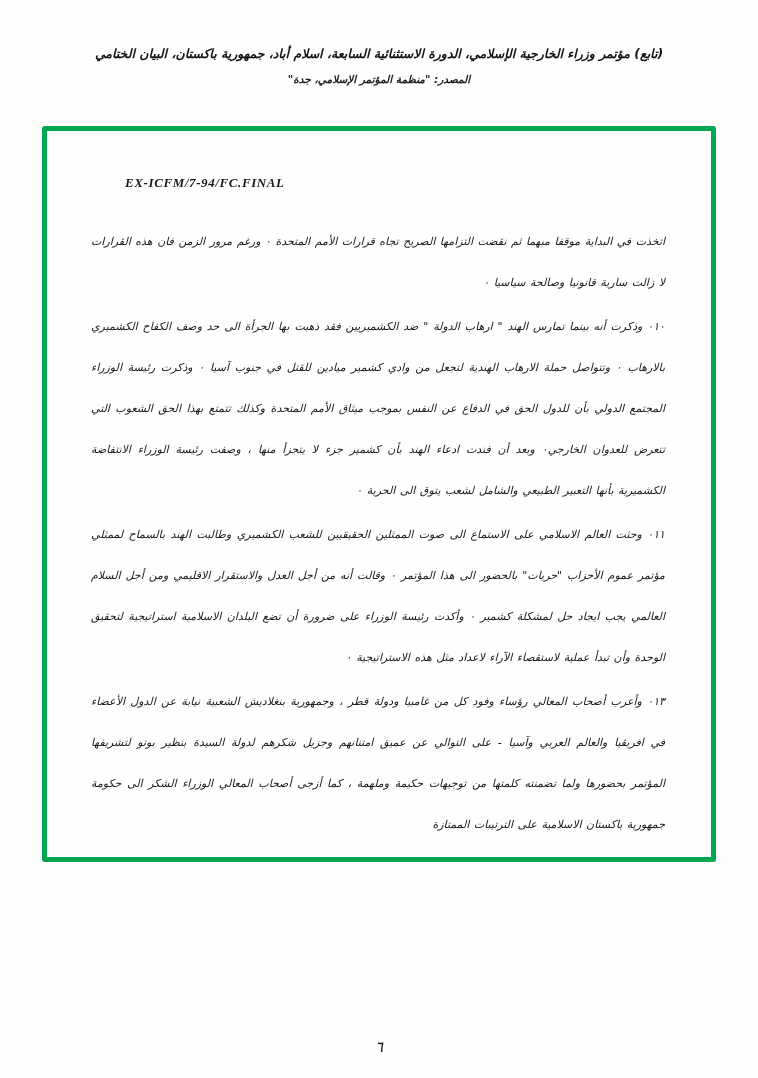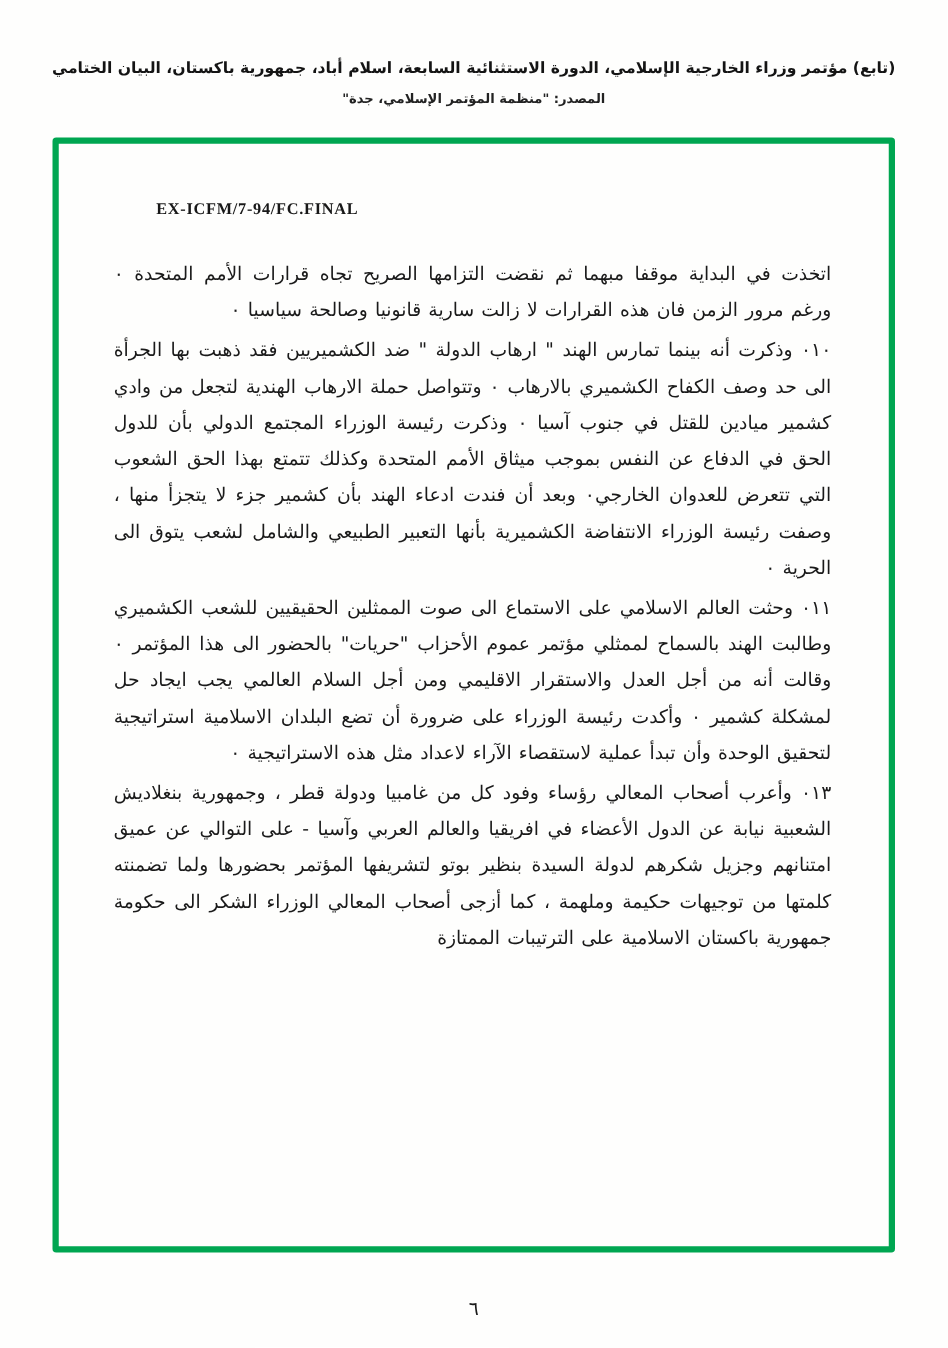--- a/index.html
+++ b/index.html
@@ -1,15 +1,15 @@
 <!DOCTYPE html>
 <html lang="ar"><head>
 <meta charset="utf-8">
 <style>
-  * { box-sizing: border-box; }
+  * { box-sizing: border-box; font-style: italic; }
   html, body { margin: 0; padding: 0; background: #ffffff; }
 
   .page {
     position: relative;
     width: 758px;
     height: 1078px;
     background: #fefefd;
     font-family: "DejaVu Sans", sans-serif;
     color: #161616;
     overflow: hidden;
@@ -34,23 +34,23 @@
     margin-top: 12px;
     font-size: 10.5px;
     font-weight: bold;
     color: #222222;
   }
 
   
   .green-box {
     position: absolute;
     left: 42px;
-    top: 110px;
+    top: 126px;
     width: 674px;
-    height: 892px;
+    height: 736px;
     border: 5px solid #00a651;
     border-radius: 3px;
     background: #fefefd;
   }
 
   
   .ref-code {
     position: absolute;
     top: 44px;
     left: 78px;
@@ -63,22 +63,22 @@
   }
 
   
   .doc-body {
     position: absolute;
     top: 90px;
     right: 46px;
     width: 574px;
     direction: rtl;
     text-align: justify;
-    font-size: 15px;
-    line-height: 29px;
+    font-size: 11px;
+    line-height: 41px;
     color: #1a1a1a;
   }
   .doc-body p {
     margin: 0 0 3px 0;
     word-spacing: 1px;
   }
 
   
   .page-number {
     position: absolute;

